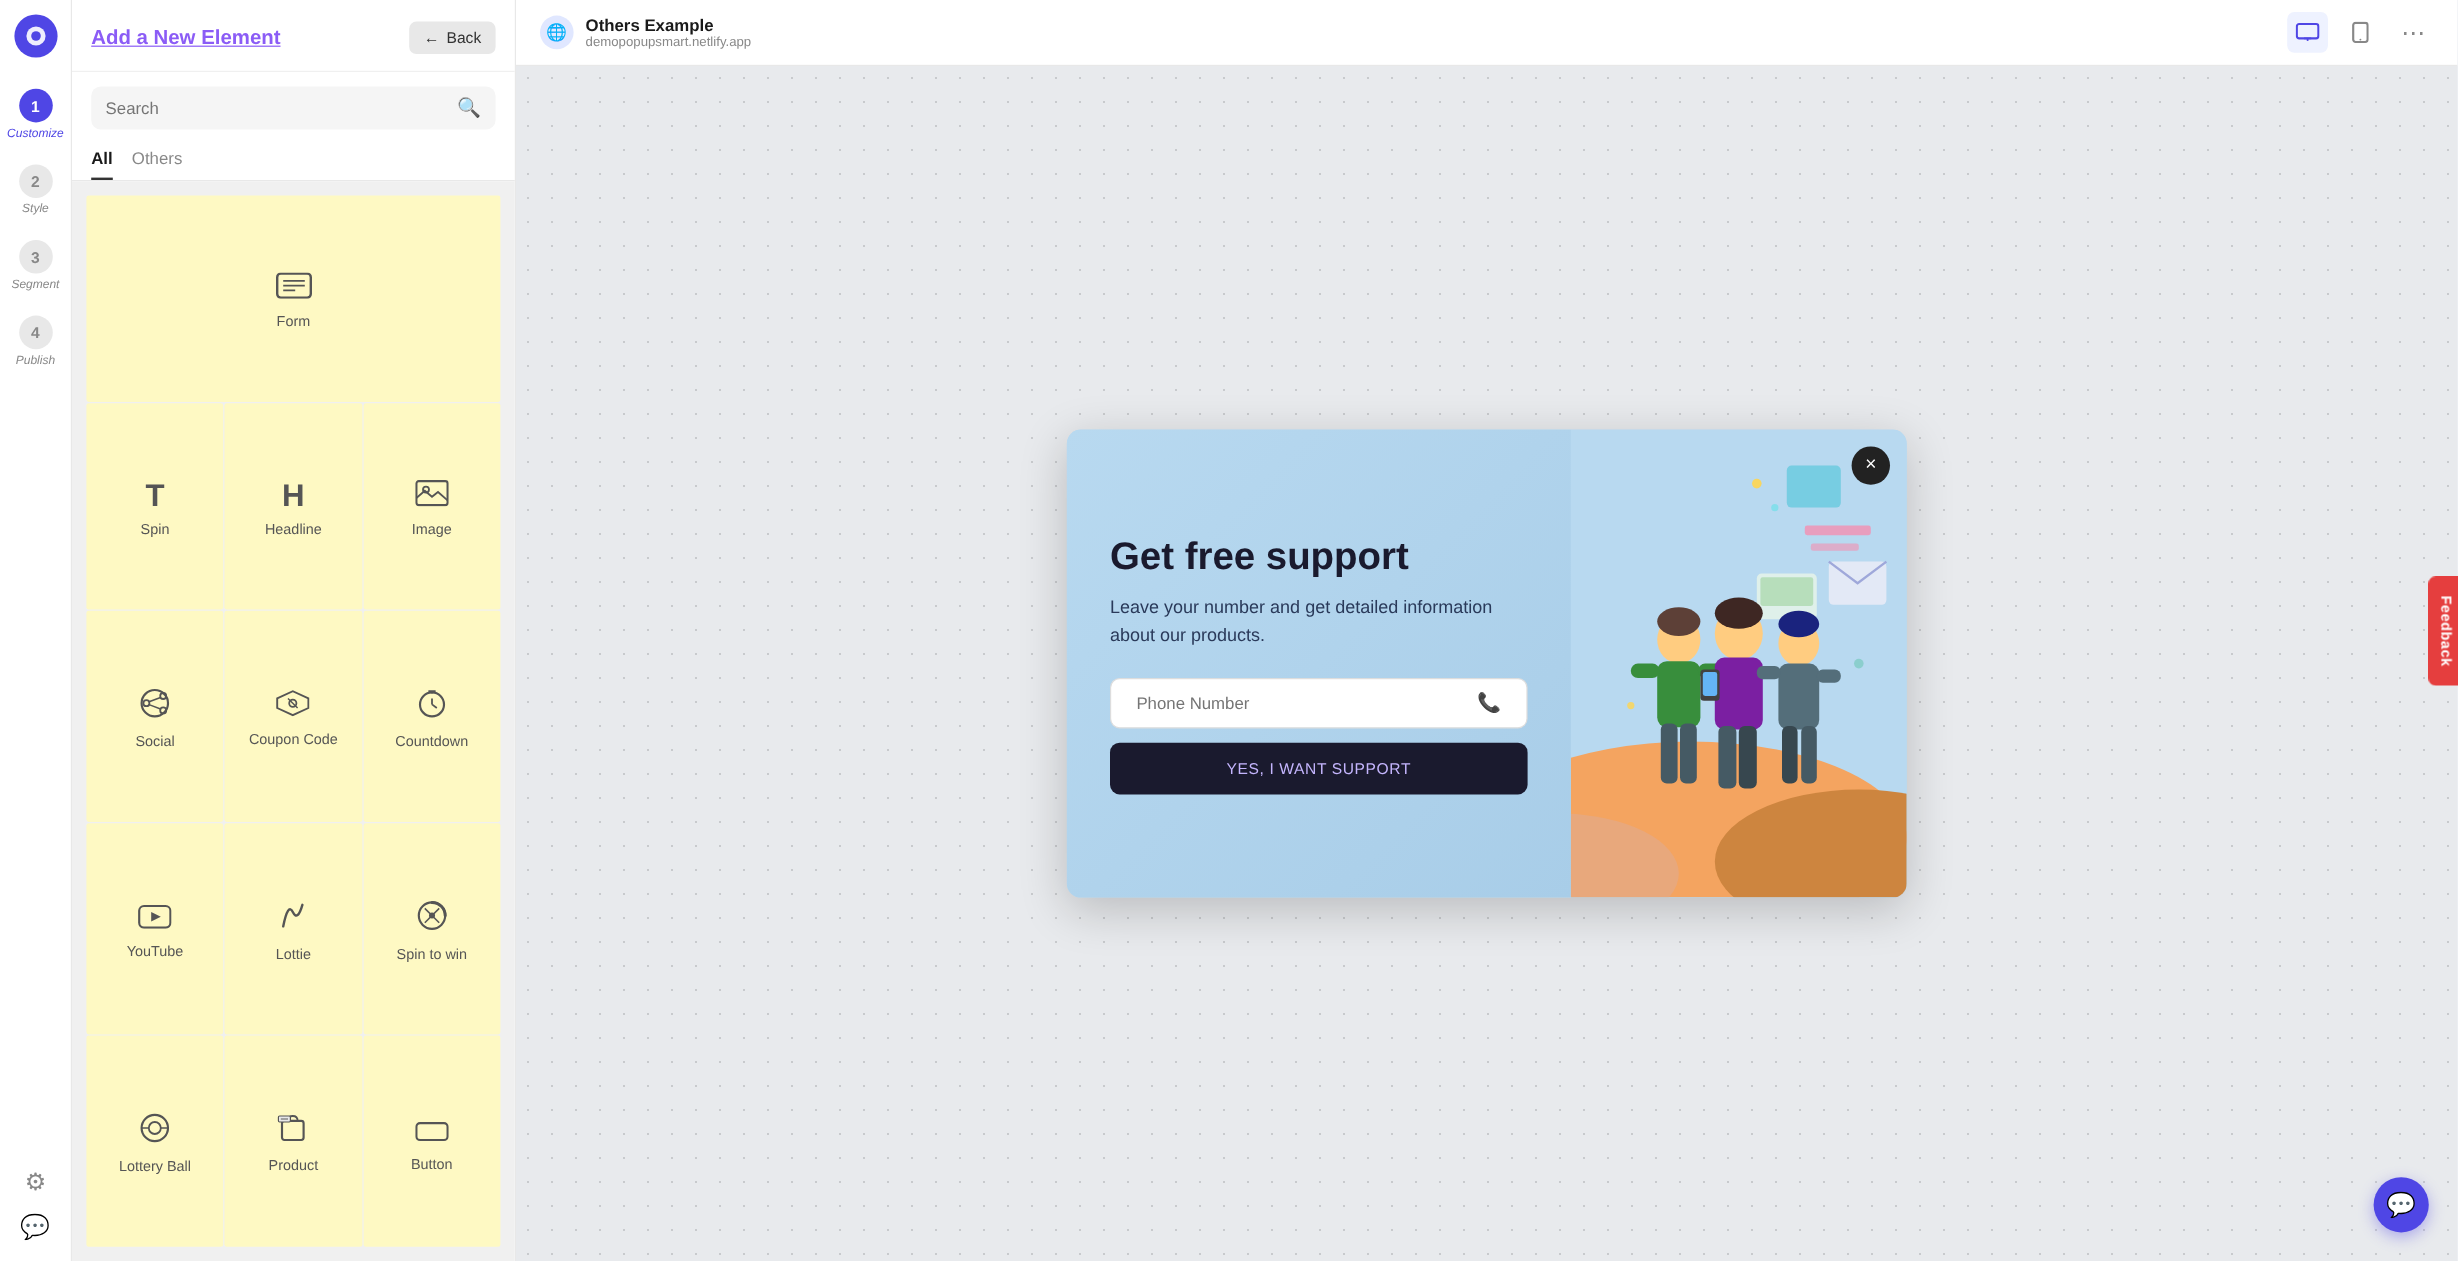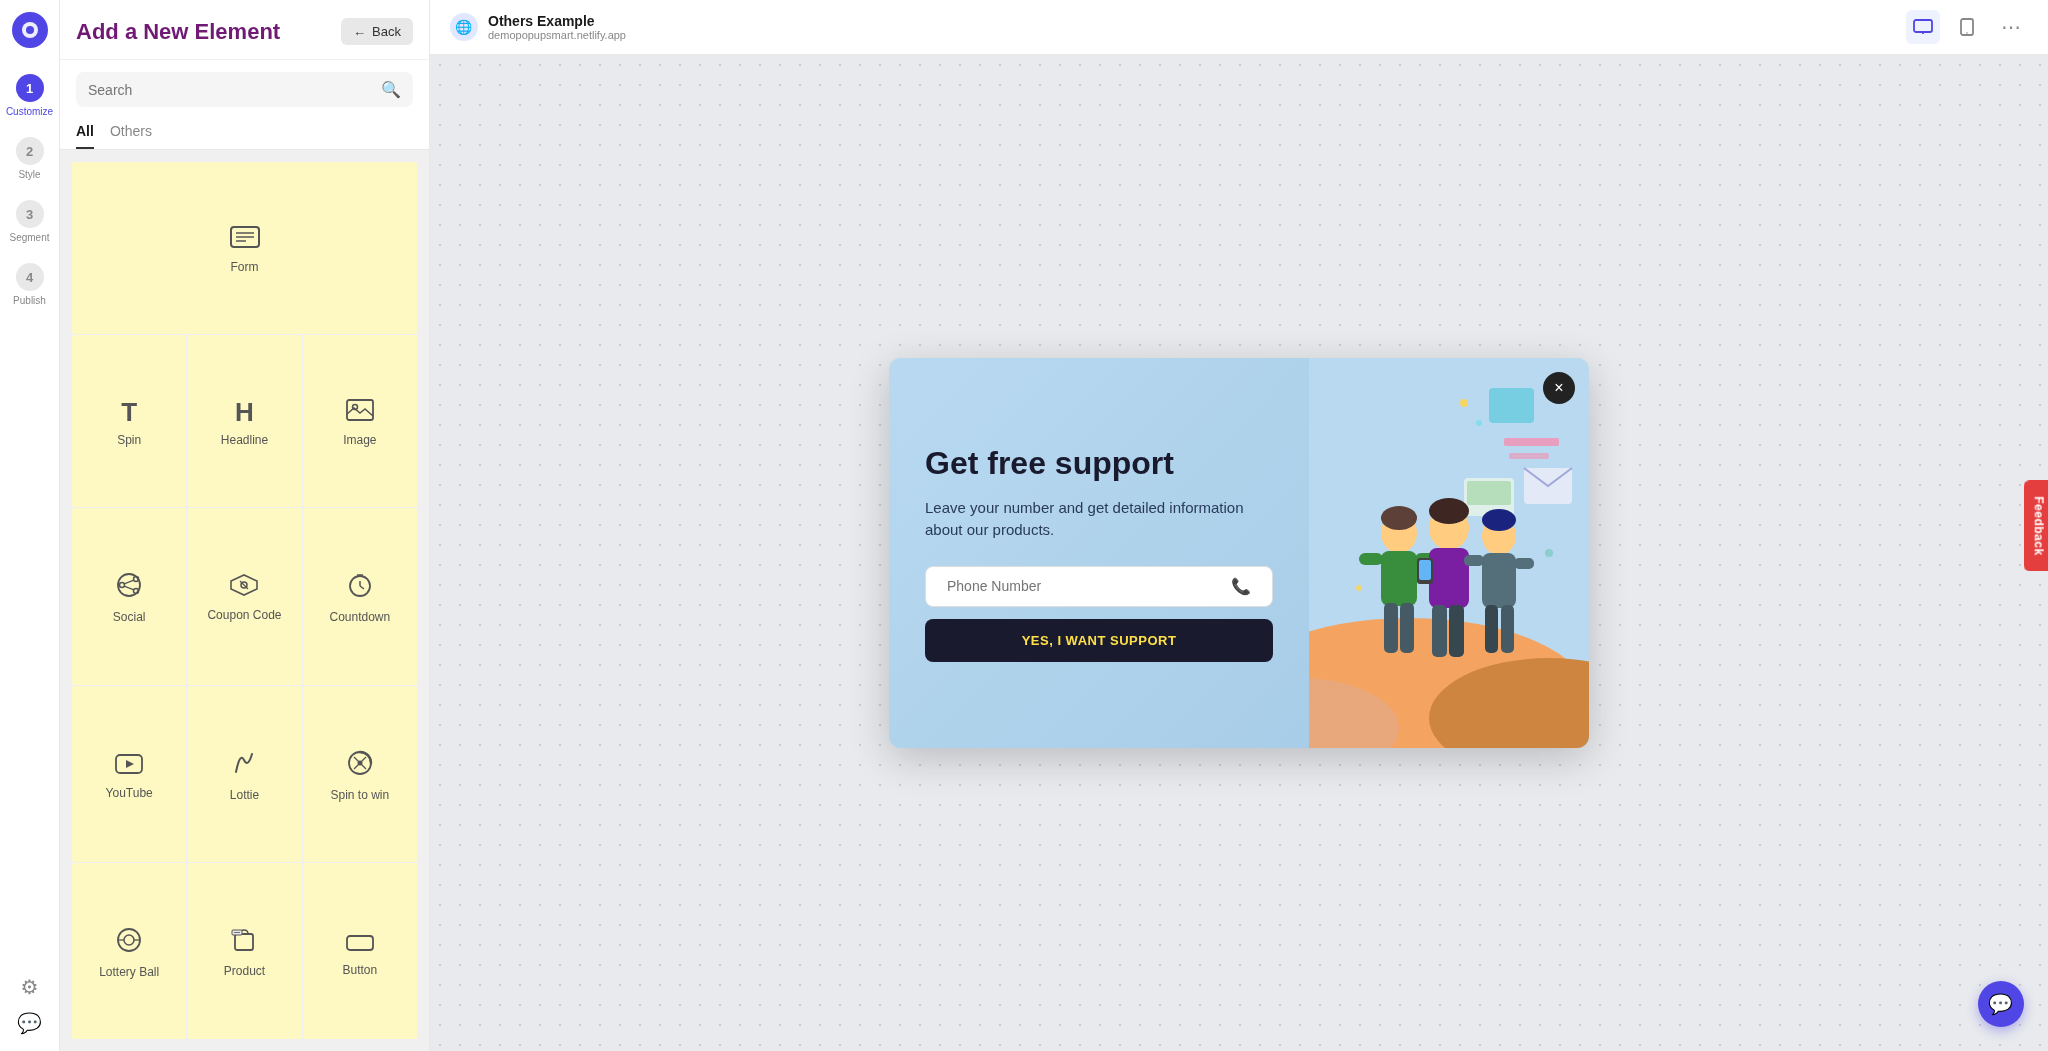--- a/index.html
+++ b/index.html
@@ -31,21 +31,21 @@
       border-radius: 50%;
       display: flex;
       align-items: center;
       justify-content: center;
       font-size: 13px;
       font-weight: 600;
       margin-bottom: 4px;
     }
     .step-circle.active { background: #4f46e5; color: #fff; }
     .step-circle.inactive { background: #e8e8e8; color: #888; }
-    .step-label { font-size: 10px; color: #888; text-align: center; }
+    .step-label { font-size: 10px; color: #888; text-align: center; font-style: italic; }
     .step-label.active { color: #4f46e5; }
 
     .app-logo {
       width: 36px;
       height: 36px;
       background: #4f46e5;
       border-radius: 50%;
       display: flex;
       align-items: center;
       justify-content: center;
@@ -72,23 +72,24 @@
 
     .panel-header {
       display: flex;
       align-items: center;
       justify-content: space-between;
       padding: 18px 16px 14px;
       border-bottom: 1px solid #f0f0f0;
     }
 
     .panel-title {
-      font-size: 22px;
+      font-size: 17px;
       font-weight: 700;
-      color: #701a75;
+      color: #8b5cf6;
+      text-decoration: underline;
     }
 
     .back-btn {
       display: flex;
       align-items: center;
       gap: 6px;
       background: #e8e8e8;
       border: none;
       border-radius: 6px;
       padding: 6px 12px;
@@ -296,26 +297,26 @@
       outline: none;
       font-size: 14px;
       color: #aaa;
       flex: 1;
       background: transparent;
     }
     .phone-icon { font-size: 16px; color: #888; }
 
     .support-btn {
       background: #1a1a2e;
-      color: #fde047;
+      color: #c4b5fd;
       border: none;
       border-radius: 8px;
       padding: 14px 20px;
       font-size: 13px;
-      font-weight: 700;
+      font-weight: 400;
       letter-spacing: 0.5px;
       cursor: pointer;
       width: 100%;
     }
 
     .popup-right {
       width: 280px;
       position: relative;
       overflow: hidden;
     }

